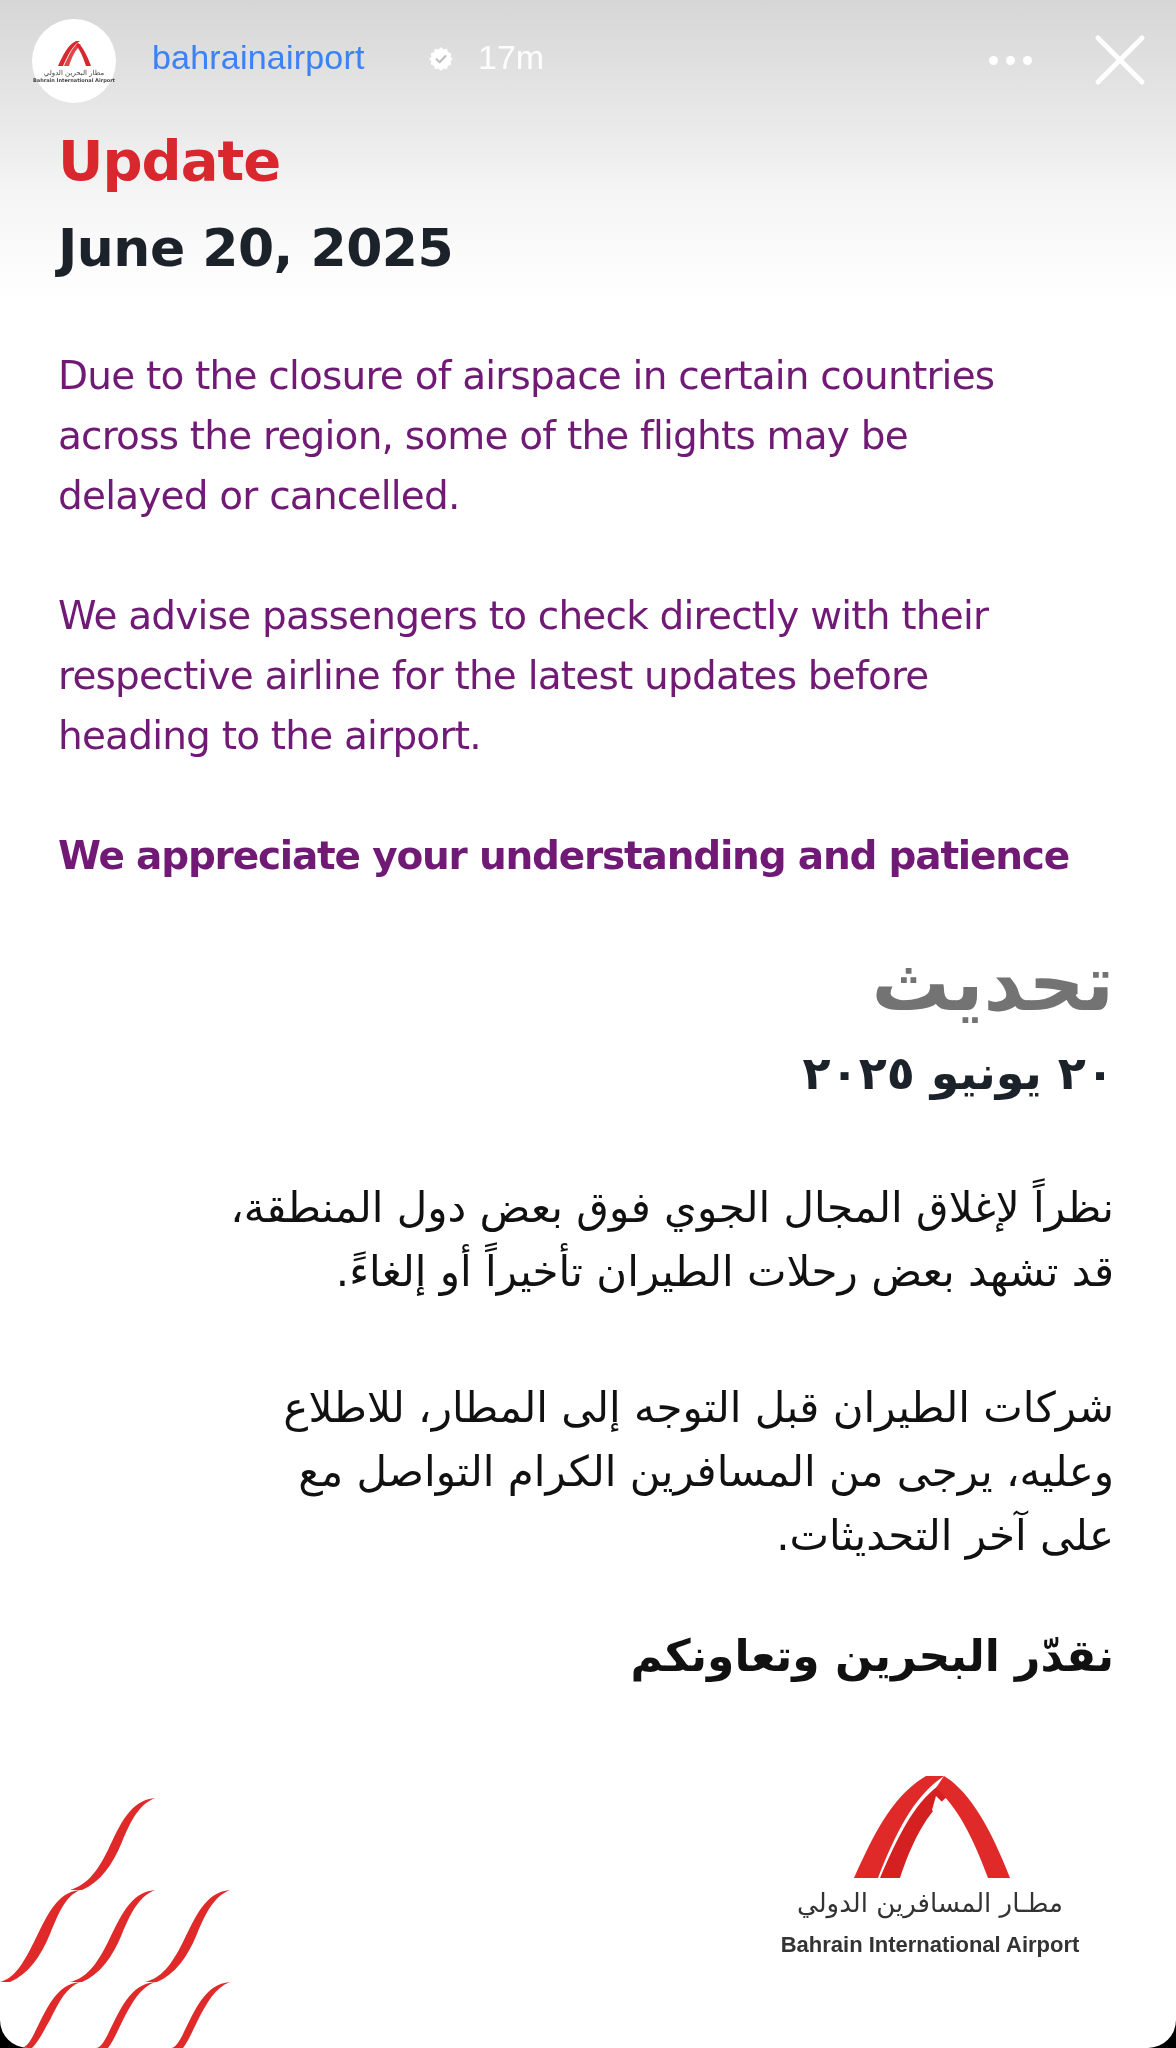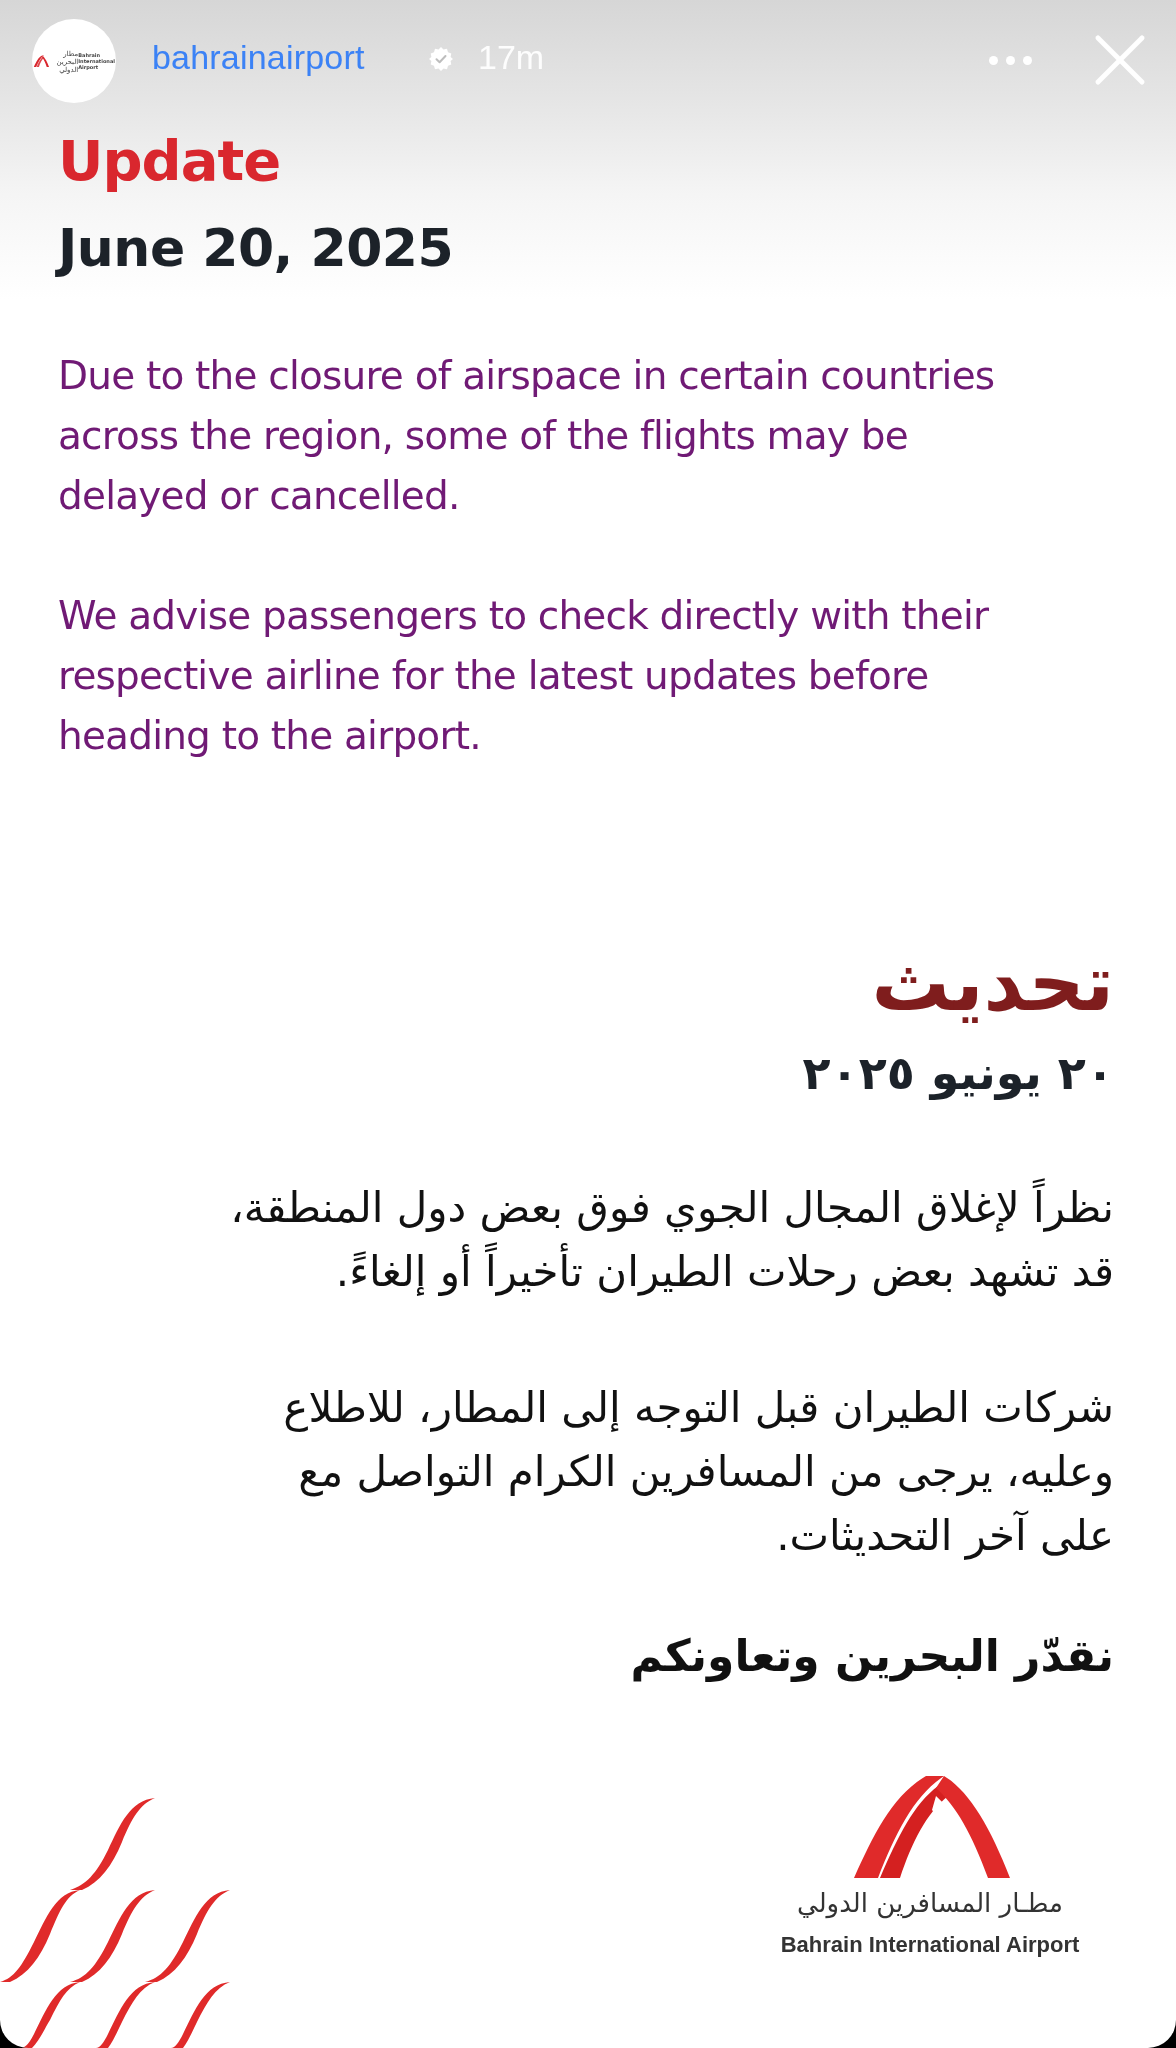--- a/index.html
+++ b/index.html
@@ -13,21 +13,21 @@
   }
   .top-shade {
     position: absolute; left: 0; top: 0; width: 100%; height: 300px;
     background: linear-gradient(to bottom, #d6d6d6 0%, #e6e6e6 35%, #f5f5f5 65%, rgba(255,255,255,0) 100%);
     pointer-events: none;
   }
   
   .header { position: absolute; left: 0; top: 0; width: 100%; height: 120px; }
   .avatar {
     position: absolute; left: 32px; top: 19px; width: 84px; height: 84px;
-    border-radius: 50%; background: #fff; display: flex; flex-direction: row;
+    border-radius: 50%; background: #fff; display: flex; flex-direction: column;
     align-items: center; justify-content: center;
   }
   .avatar-mark { width: 40px; height: 28px; }
   .avatar-ar { font-size: 7px; color: #444; line-height: 8px; margin-top: 2px; direction: rtl; }
   .avatar-en { font-size: 5px; color: #444; line-height: 6px; font-weight: bold; }
   .username {
     position: absolute; left: 152px; top: 38px; font-size: 34px; color: #3b82f6;
     font-family: "Liberation Sans", sans-serif; font-weight: 500; letter-spacing: 0.2px;
     text-shadow: 0 0 1px rgba(0,0,0,0.05);
   }
@@ -45,21 +45,21 @@
   .title-en { top: 128px; font-size: 56px; font-weight: bold; color: #d9272e; letter-spacing: -1px; font-family: "DejaVu Sans", sans-serif; }
   .date-en { top: 218px; font-size: 52px; font-weight: bold; color: #1c2229; letter-spacing: -0.5px; }
   .para { font-size: 39px; line-height: 60px; letter-spacing: -0.8px; color: #701a75; }
   .p1 { top: 346px; }
   .p2 { top: 586px; }
   .p3 { top: 826px; font-weight: bold; letter-spacing: -1.2px; }
   .line { display: block; white-space: nowrap; }
 
   
   .ar { position: absolute; right: 62px; width: 1060px; direction: rtl; text-align: right; font-family: "DejaVu Sans", sans-serif; color: #111; }
-  .title-ar { top: 938px; font-size: 78px; font-weight: bold; color: #7f1d1d; }
+  .title-ar { top: 938px; font-size: 78px; font-weight: bold; color: #737373; }
   .date-ar { top: 1046px; font-size: 46px; font-weight: bold; color: #1c2229; }
   .ar-para { font-size: 42px; line-height: 64px; }
   .ap1 { top: 1176px; }
   .ap2 { top: 1376px; }
   .ap3 { top: 1630px; font-weight: bold; font-size: 44px; }
 
   
   .waves { position: absolute; left: 0; top: 1770px; width: 260px; height: 278px; }
   .logo { position: absolute; left: 770px; top: 1770px; width: 340px; height: 200px; }
   .logo-mark { position: absolute; left: 70px; top: 0; width: 180px; height: 110px; }
@@ -107,20 +107,23 @@
   <div class="en para p1">
     <span class="line">Due to the closure of airspace in certain countries</span>
     <span class="line">across the region, some of the flights may be</span>
     <span class="line">delayed or cancelled.</span>
   </div>
   <div class="en para p2">
     <span class="line">We advise passengers to check directly with their</span>
     <span class="line">respective airline for the latest updates before</span>
     <span class="line">heading to the airport.</span>
   </div>
+  <div class="en para p3">
+    <span class="line">We appreciate your understanding and patience</span>
+  </div>
 
   <div class="ar title-ar">تحديث</div>
   <div class="ar date-ar">٢٠ يونيو ٢٠٢٥</div>
 
   <div class="ar ar-para ap1">
     <span class="line">نظراً لإغلاق المجال الجوي فوق بعض دول المنطقة،</span>
     <span class="line">قد تشهد بعض رحلات الطيران تأخيراً أو إلغاءً.</span>
   </div>
   <div class="ar ar-para ap2">
     <span class="line">شركات الطيران قبل التوجه إلى المطار، للاطلاع</span>

